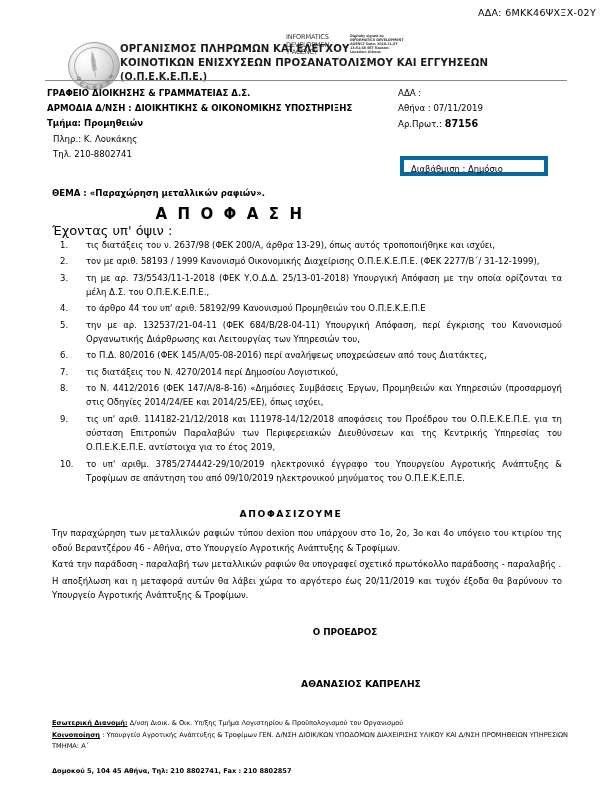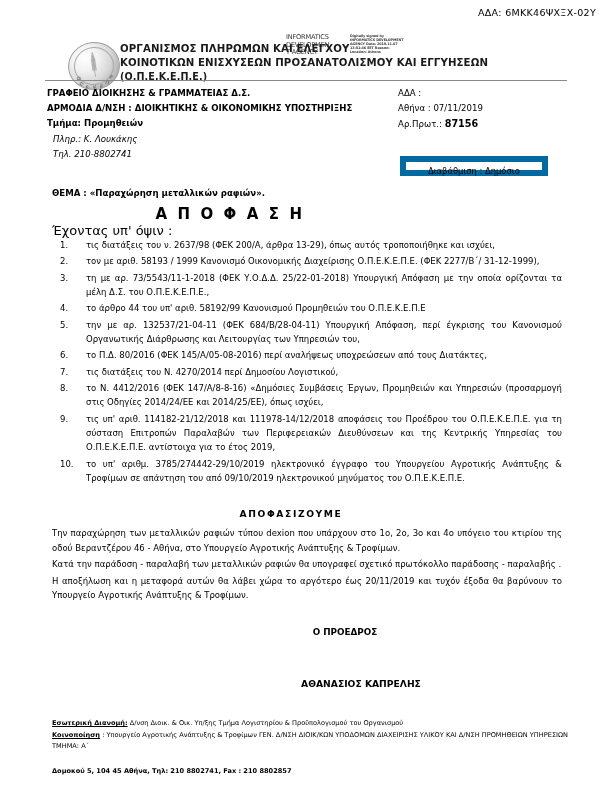--- a/index.html
+++ b/index.html
@@ -150,43 +150,43 @@
   
   .hdr-left {
     position: absolute;
     left: 47px;
     top: 86px;
     width: 330px;
     font-size: 8.6px;
     line-height: 15.2px;
   }
   .hdr-left .b { font-weight: bold; }
-  .hdr-left .indent { padding-left: 6px; font-style: italic; }
+  .hdr-left .indent { padding-left: 6px; }
 
   .hdr-right {
     position: absolute;
     left: 398px;
     top: 86px;
     width: 200px;
     font-size: 8.6px;
     line-height: 15.2px;
   }
   .hdr-right .num { font-weight: bold; font-size: 9.6px; }
 
   .class-box {
     position: absolute;
     left: 400px;
     top: 156px;
     width: 148px;
     height: 20px;
-    border: 6px solid #0369a1;
+    border: 4px solid #0369a1;
     box-sizing: border-box;
     font-size: 8.4px;
     line-height: 18px;
-    padding-left: 22px;
+    padding-left: 7px;
   }
 
   
   .subject {
     position: absolute;
     left: 52px;
     top: 188px;
     font-size: 8.6px;
     font-weight: bold;
   }
@@ -396,21 +396,21 @@
     <div class="clause">
       <span class="no">1.</span>
       <span>τις διατάξεις του ν. 2637/98 (ΦΕΚ 200/Α, άρθρα 13-29), όπως αυτός τροποποιήθηκε και ισχύει,</span>
     </div>
     <div class="clause">
       <span class="no">2.</span>
       <span>τον με αριθ. 58193 / 1999 Κανονισμό Οικονομικής Διαχείρισης Ο.Π.Ε.Κ.Ε.Π.Ε. (ΦΕΚ 2277/Β΄/ 31-12-1999),</span>
     </div>
     <div class="clause">
       <span class="no">3.</span>
-      <span>τη με αρ. 73/5543/11-1-2018 (ΦΕΚ Υ.Ο.Δ.Δ. 25/22-01-2018) Υπουργική Απόφαση με την οποία ορίζονται τα μέλη Δ.Σ. του Ο.Π.Ε.Κ.Ε.Π.Ε.,</span>
+      <span>τη με αρ. 73/5543/11-1-2018 (ΦΕΚ Υ.Ο.Δ.Δ. 25/13-01-2018) Υπουργική Απόφαση με την οποία ορίζονται τα μέλη Δ.Σ. του Ο.Π.Ε.Κ.Ε.Π.Ε.,</span>
     </div>
     <div class="clause">
       <span class="no">4.</span>
       <span>το άρθρο 44 του υπ' αριθ. 58192/99 Κανονισμού Προμηθειών του Ο.Π.Ε.Κ.Ε.Π.Ε</span>
     </div>
     <div class="clause">
       <span class="no">5.</span>
       <span>την με αρ. 132537/21-04-11 (ΦΕΚ 684/Β/28-04-11) Υπουργική Απόφαση, περί έγκρισης του Κανονισμού Οργανωτικής Διάρθρωσης και Λειτουργίας των Υπηρεσιών του,</span>
     </div>
     <div class="clause">

